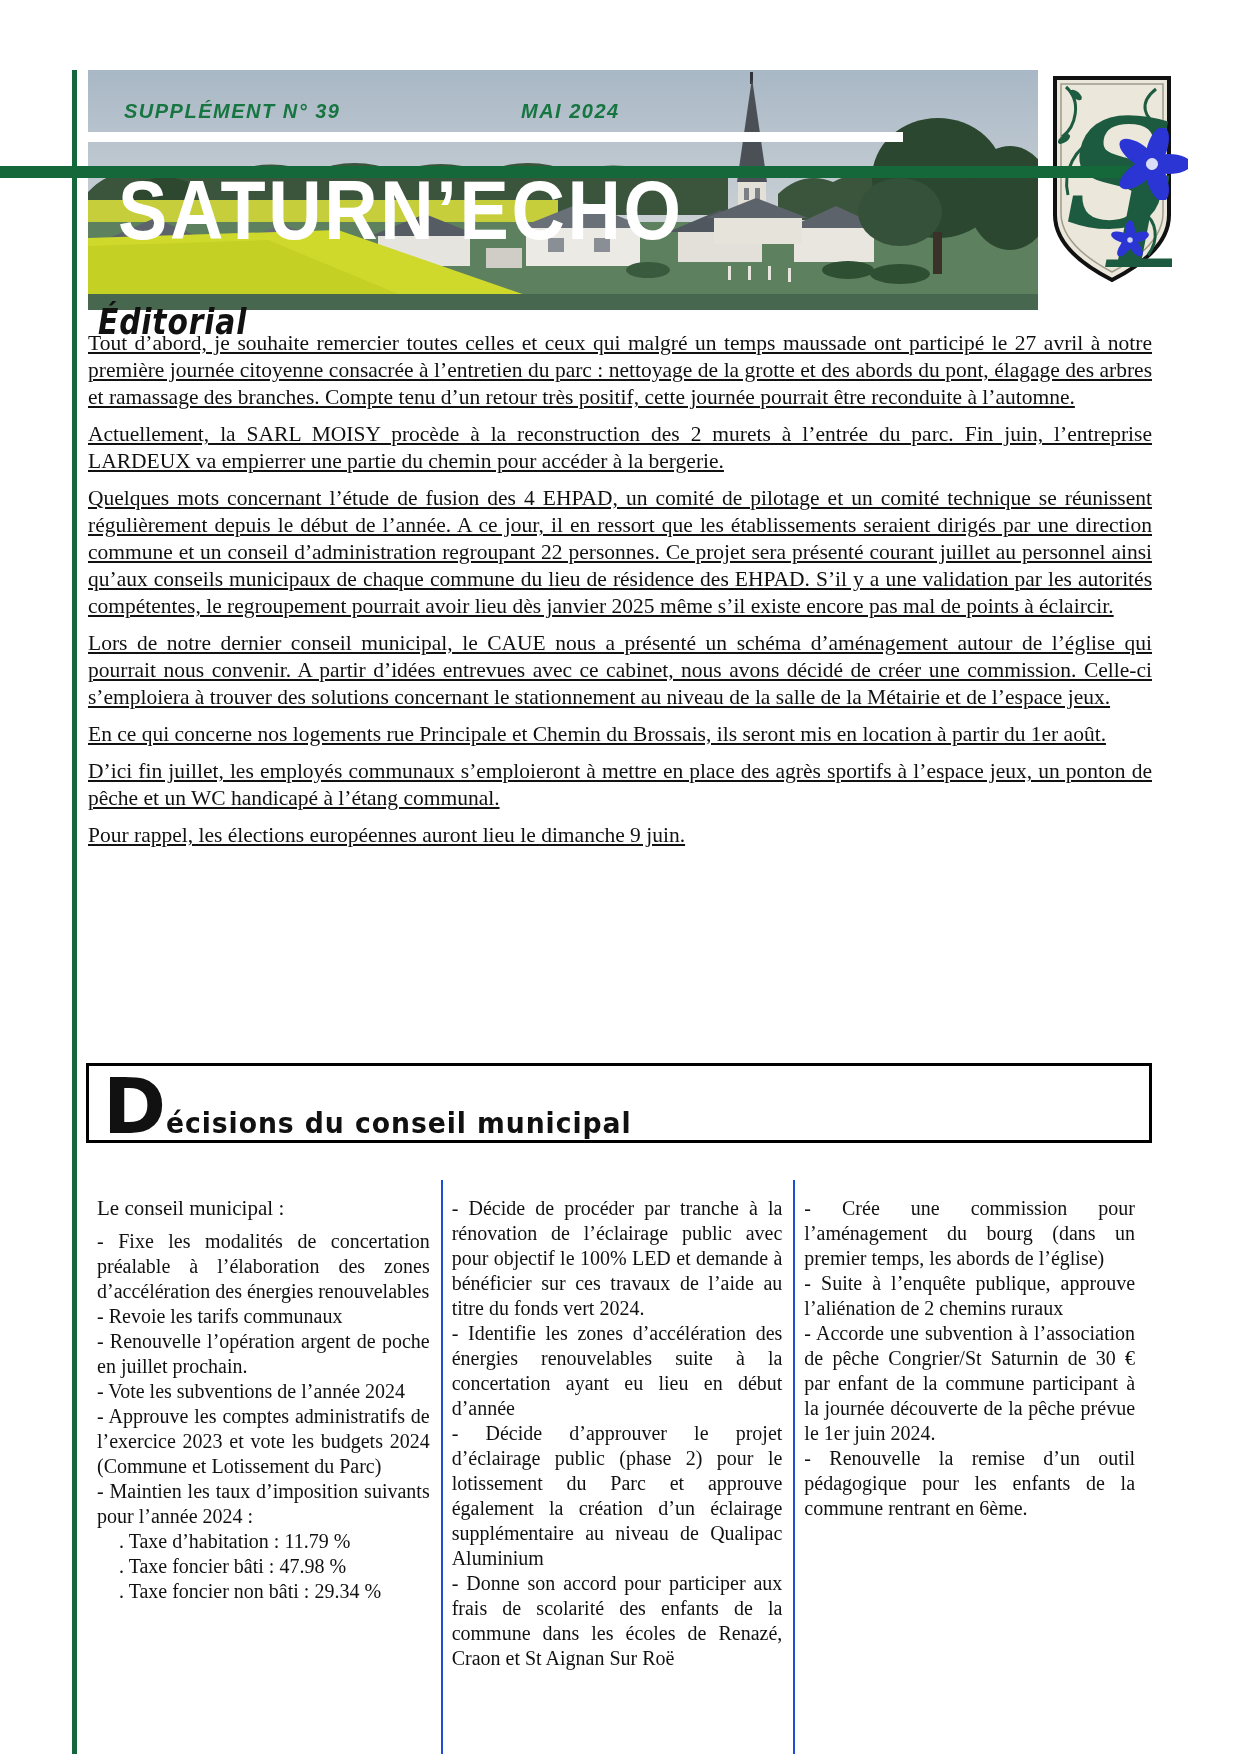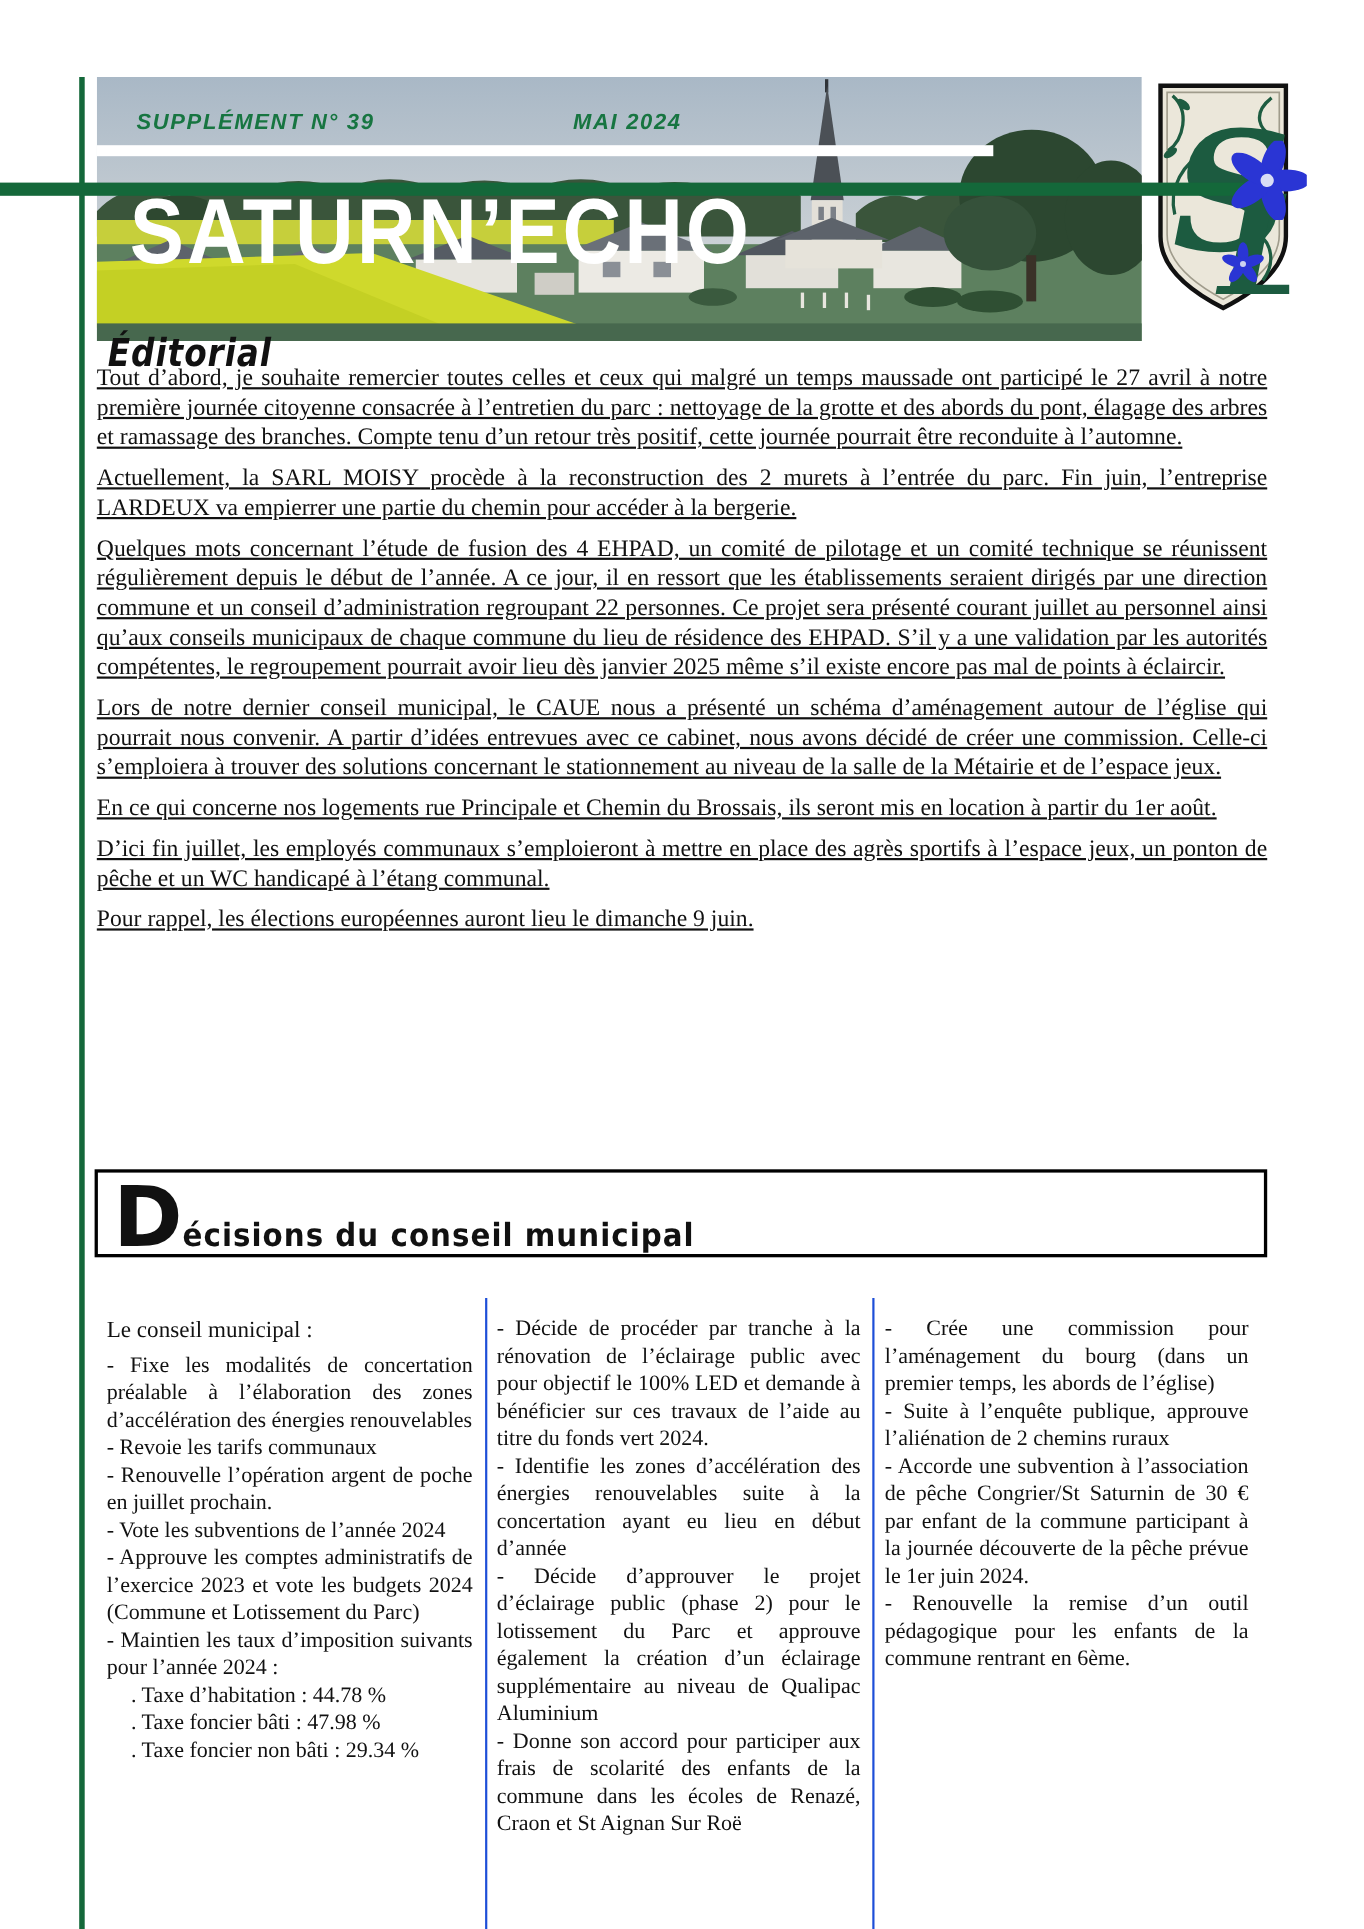--- a/index.html
+++ b/index.html
@@ -208,21 +208,21 @@
 
   <div class="columns">
     <div class="col">
       <p class="lead"><b>Le conseil municipal</b><span> :</span></p>
       <p class="item">- Fixe les modalités de concertation préalable à l’élaboration des zones d’accélération des énergies renouvelables</p>
       <p class="item">- Revoie les tarifs communaux</p>
       <p class="item">- Renouvelle l’opération argent de poche en juillet prochain.</p>
       <p class="item">- Vote les subventions de l’année 2024</p>
       <p class="item">- Approuve les comptes administratifs de l’exercice 2023 et vote les budgets 2024 (Commune et Lotissement du Parc)</p>
       <p class="item">- Maintien les taux d’imposition suivants pour l’année 2024 :</p>
-      <p class="item indent">. Taxe d’habitation : 44.78 %</p>
+      <p class="item indent">. Taxe d’habitation : 11.79 %</p>
       <p class="item indent">. Taxe foncier bâti : 47.98 %</p>
       <p class="item indent">. Taxe foncier non bâti : 29.34 %</p>
     </div>
     <div class="col">
       <p class="item">- Décide de procéder par tranche à la rénovation de l’éclairage public avec pour objectif le 100% LED et demande à bénéficier sur ces travaux de l’aide au titre du fonds vert 2024.</p>
       <p class="item">- Identifie les zones d’accélération des énergies renouvelables suite à la concertation ayant eu lieu en début d’année</p>
       <p class="item">- Décide d’approuver le projet d’éclairage public (phase 2) pour le lotissement du Parc et approuve également la création d’un éclairage supplémentaire au niveau de Qualipac Aluminium</p>
       <p class="item">- Donne son accord pour participer aux frais de scolarité des enfants de la commune dans les écoles de Renazé, Craon et St Aignan Sur Roë</p>
     </div>
     <div class="col">

